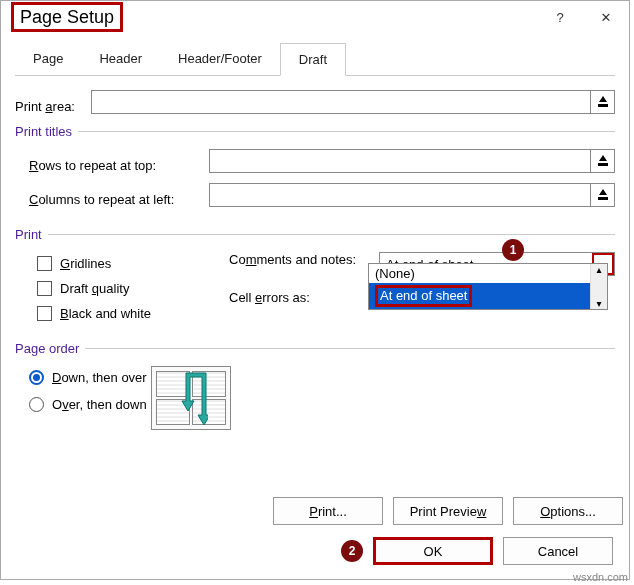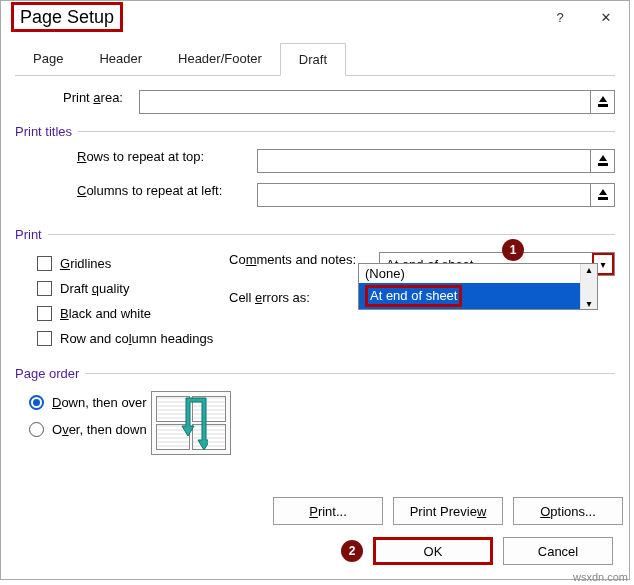--- a/index.html
+++ b/index.html
@@ -7,42 +7,42 @@
   .dialog { width: 630px; height: 580px; border: 1px solid #aaa; background: #fff; position: relative; }
   .titlebar { height: 32px; display: flex; align-items: center; padding: 0 0 0 10px; }
   .title { padding: 2px 6px; font-size: 18px; }
   .title-hl { border: 3px solid #b00000; display: inline-block; line-height: 20px; }
   .tb-spacer { flex: 1; }
   .tb-btn { width: 46px; height: 32px; display: flex; align-items: center; justify-content: center; color: #333; font-size: 14px; }
   .content { padding: 10px 14px 0 14px; }
   .tabs { display: flex; border-bottom: 1px solid #ccc; margin-bottom: 14px; }
   .tab { padding: 8px 18px; cursor: pointer; color: #222; }
   .tab.active { border: 1px solid #ccc; border-bottom: 1px solid #fff; margin-bottom: -1px; background: #fff; }
-  .row { display: flex; align-items: flex-start; margin-bottom: 10px; margin-left: 48px; }
+  .row { display: flex; align-items: flex-end; margin-bottom: 10px; }
   .lbl { width: 180px; }
   .lbl-short { width: 76px; }
   .input { flex: 1; height: 24px; border: 1px solid #888; padding: 0 4px; background: #fff; }
   .range-btn { width: 24px; height: 24px; border: 1px solid #888; border-left: none; display: flex; align-items: center; justify-content: center; }
   fieldset { border: none; border-top: 1px solid #ccc; margin: 6px 0 10px 0; padding: 10px 0 0 14px; }
   legend { padding: 0 6px 0 0; color: #4c1d95; margin-left: -14px; }
   .chk-row { display: flex; align-items: center; margin: 4px 0 10px 8px; }
   .chk { width: 15px; height: 15px; border: 1px solid #555; margin-right: 8px; background: #fff; }
   .radio-row { display: flex; align-items: flex-start; margin: 4px 0 12px 0; }
   .radio { width: 15px; height: 15px; border: 1px solid #555; border-radius: 50%; margin-right: 8px; display: flex; align-items: center; justify-content: center; }
   .radio.sel { border: 2px solid #0a5bcc; }
   .radio.sel::after { content: ""; width: 7px; height: 7px; background: #0a5bcc; border-radius: 50%; }
   .print-grid { display: flex; }
   .left-col { width: 200px; }
   .right-col { flex: 1; }
   .combo-row { display: flex; align-items: flex-start; margin-bottom: 2px; }
   .combo-lbl { width: 150px; }
   .combo { flex: 1; height: 24px; border: 1px solid #888; display: flex; align-items: center; padding: 0 6px; position: relative; }
   .combo-arrow { position: absolute; right: 0; top: 0; width: 22px; height: 22px; border-left: 1px solid #888; display: flex; align-items: center; justify-content: center; }
   .hl-arrow { border: 2px solid #b00000; }
-  .dropdown { position: absolute; left: 357px; top: 262px; width: 240px; border: 1px solid #888; background: #fff; z-index: 10; }
+  .dropdown { position: absolute; left: 367px; top: 262px; width: 240px; border: 1px solid #888; background: #fff; z-index: 10; }
   .dd-item { padding: 2px 6px; }
   .dd-item.sel { background: #0a5bcc; color: #fff; }
   .dd-sel-hl { border: 3px solid #b00000; display: inline-block; line-height: 16px; padding: 0 2px; }
   .dd-scroll { position: absolute; right: 0; top: 0; bottom: 0; width: 17px; background: #f0f0f0; border-left: 1px solid #ddd; display: flex; flex-direction: column; justify-content: space-between; align-items: center; }
   .btnrow { position: absolute; right: 6px; bottom: 54px; display: flex; gap: 10px; }
   .btnrow2 { position: absolute; right: 16px; bottom: 14px; display: flex; gap: 10px; align-items: center; }
   .btn { min-width: 110px; height: 28px; border: 1px solid #999; background: #fdfdfd; display: flex; align-items: center; justify-content: center; padding: 0 14px; cursor: pointer; }
   .btn-ok { border: 3px solid #b00000; min-width: 120px; }
   .badge { width: 22px; height: 22px; border-radius: 50%; background: #7a0c0c; color: #fff; font-weight: bold; display: flex; align-items: center; justify-content: center; font-size: 12px; }
   .badge1 { position: absolute; left: 501px; top: 238px; z-index: 20; }
@@ -124,24 +124,20 @@
               <span><u class="mn">G</u><span>ridlines</span></span>
             </div>
           <div class="chk-row">
               <div class="chk"></div>
               <span><span>Draft </span><u class="mn">q</u><span>uality</span></span>
             </div>
           <div class="chk-row">
               <div class="chk"></div>
               <span><u class="mn">B</u><span>lack and white</span></span>
             </div>
-          <div class="chk-row">
-              <div class="chk"></div>
-              <span><span>Row and co</span><u class="mn">l</u><span>umn headings</span></span>
-            </div>
         </div>
         <div class="right-col">
           <div class="combo-row">
             <span class="combo-lbl"><span>Co</span><u class="mn">m</u><span>ments and notes:</span></span>
             <div class="combo">
               <span>At end of sheet</span>
               <div class="combo-arrow hl-arrow">
                   <span class="chev">▾</span>
                 </div>
             </div>

